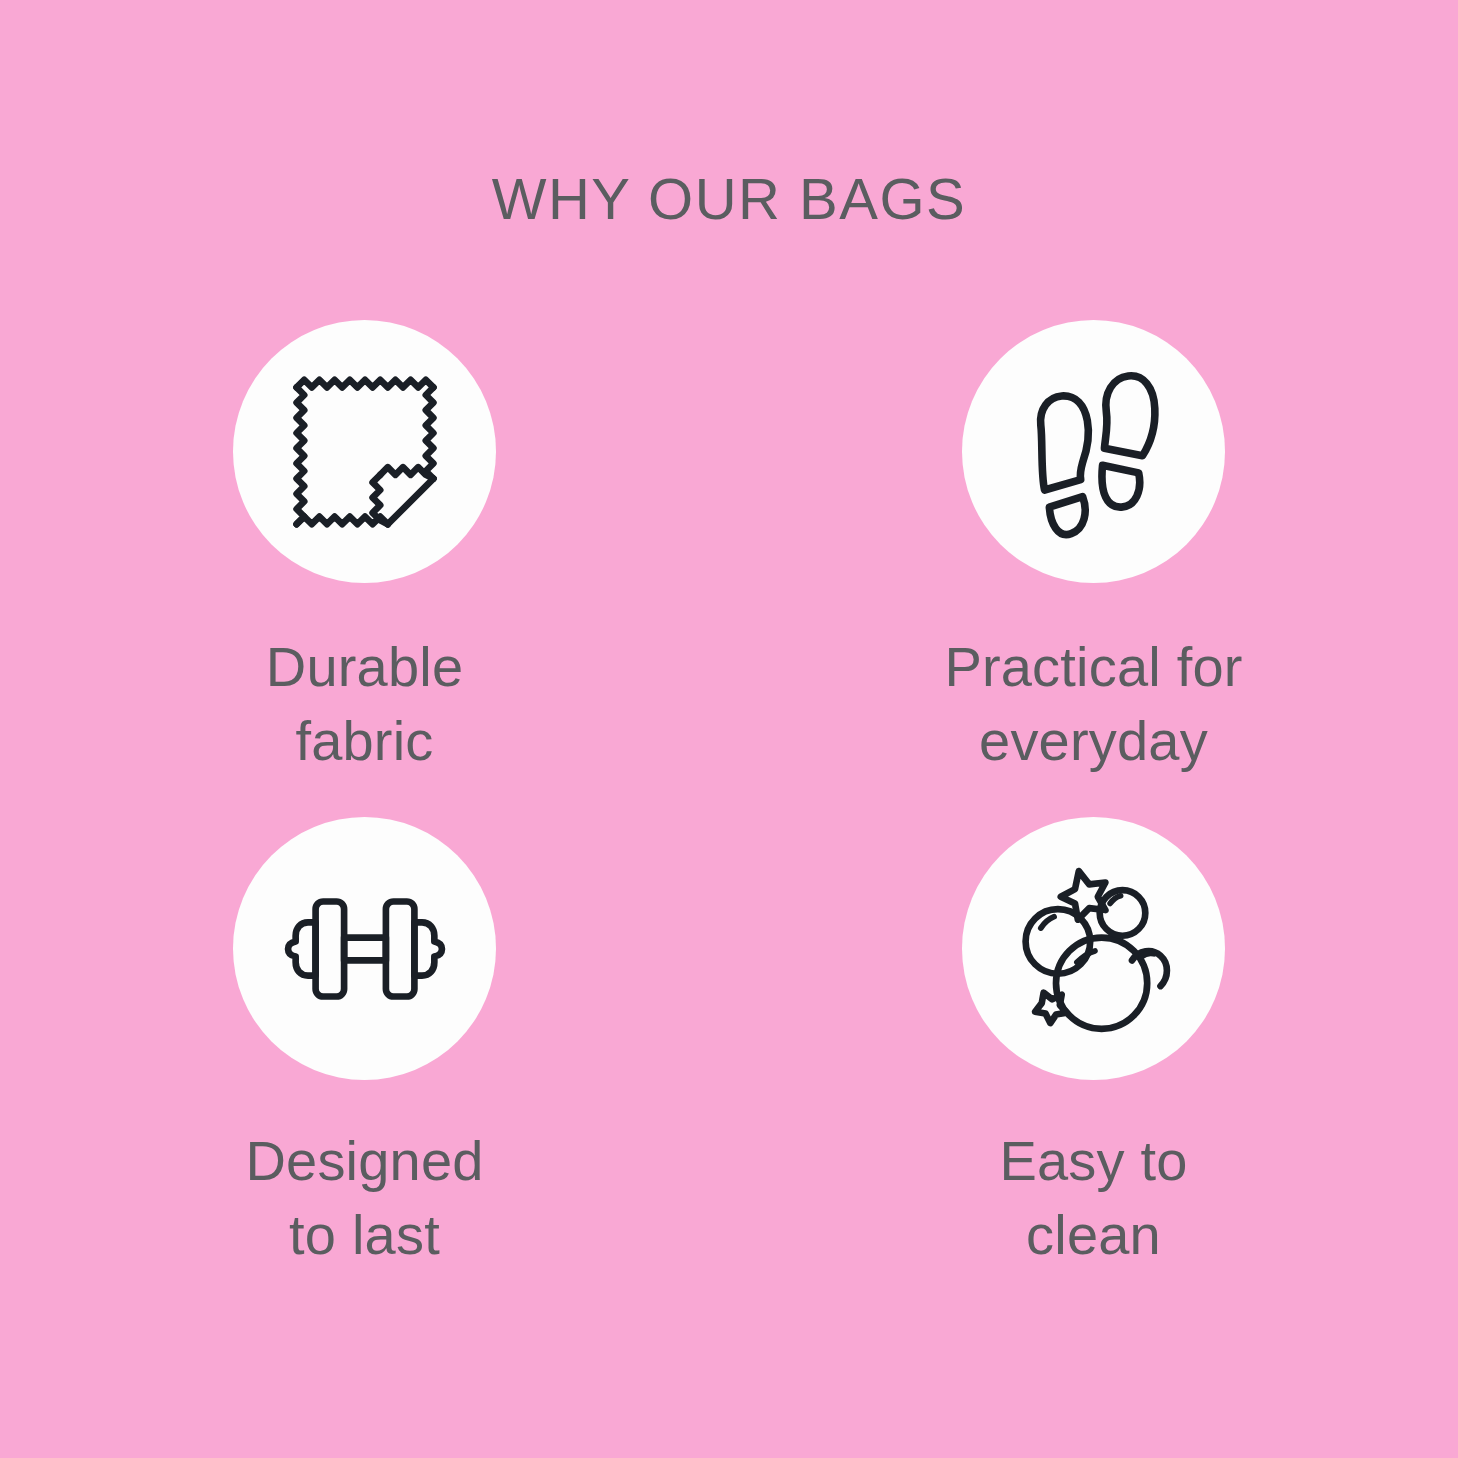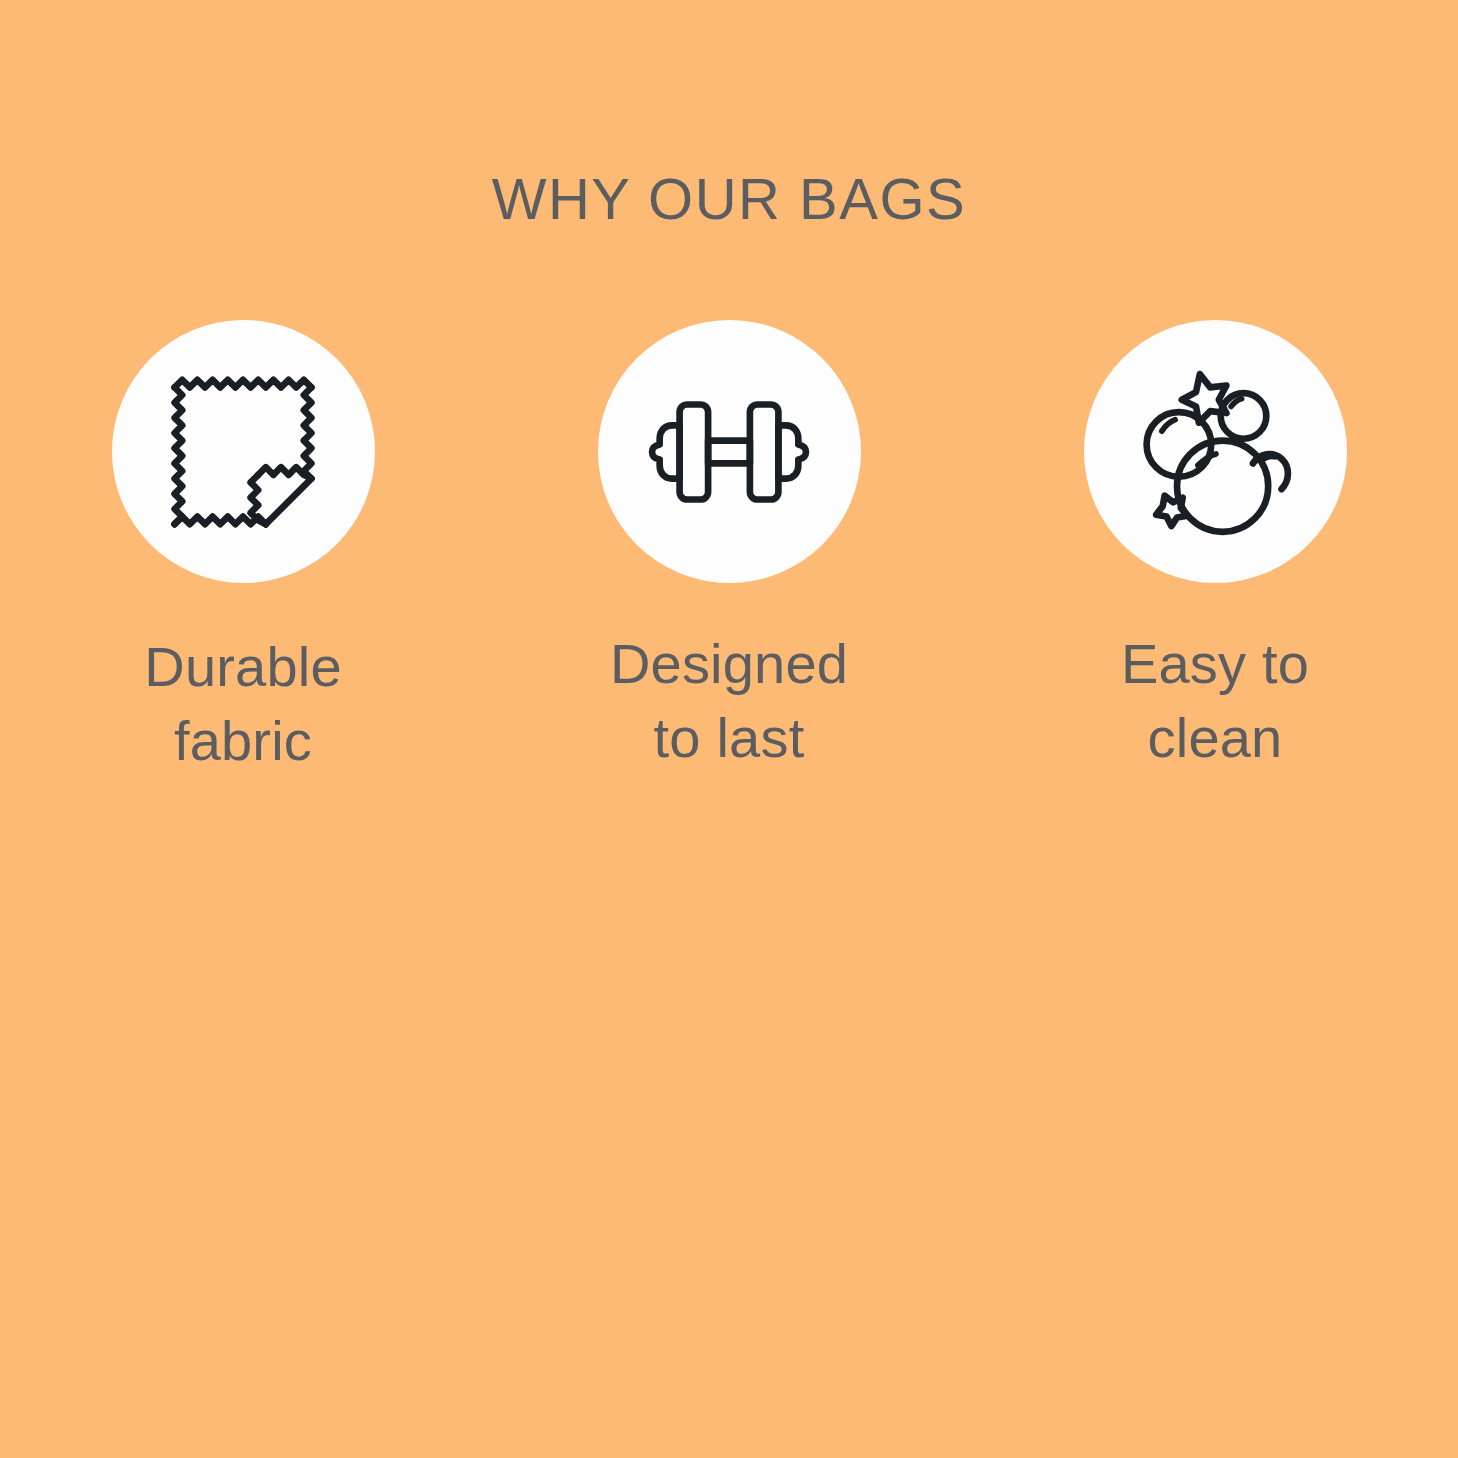--- a/index.html
+++ b/index.html
@@ -11,21 +11,21 @@
     height: 1458px;
     background: #f4f5f7;
     font-family: "Liberation Sans", sans-serif;
     overflow: hidden;
   }
 
   .page {
     position: relative;
     width: 1458px;
     height: 1458px;
-    background: #fdba74;
+    background: #f9a8d4;
     box-sizing: border-box;
   }
 
   .page-title {
     position: absolute;
     top: 128px;
     left: 0;
     width: 1458px;
     text-align: center;
     font-family: "Liberation Sans", sans-serif;
@@ -36,21 +36,21 @@
     line-height: 1.1;
     white-space: nowrap;
   }
 
   .features-grid {
     position: absolute;
     top: 320px;
     left: 0;
     width: 1458px;
     display: grid;
-    grid-template-columns: 1fr 1fr 1fr;
+    grid-template-columns: 1fr 1fr;
     grid-template-rows: 497px 497px;
     justify-items: center;
   }
 
   .feature-cell {
     width: 460px;
     display: flex;
     flex-direction: column;
     align-items: center;
   }
@@ -115,20 +115,38 @@
             <path d="M116 124 L124 116 L132 124 L140 116 L148 124 L156 116 L164 124 L172 128"></path>
 
             <path d="M116 124 L108 132 L116 140 L108 148 L116 156 L108 164 L116 172 L124 176"></path>
           </svg>
         </span>
       </div>
       <div class="feature-label">Durable
 fabric</div>
     </div>
 
+    <div class="feature-cell cell-r1">
+      <div class="icon-circle">
+        <span>
+          <svg viewBox="0 0 200 200" fill="none" xmlns="http://www.w3.org/2000/svg" stroke="#1a1f26" stroke-width="8" stroke-linecap="round" stroke-linejoin="round">
+
+              <path d="M44 72 C42 55 52 42 66 41 C81 40 90 51 93 67 C96 83 93 97 88 111 C86 118 85 124 86 129 L48 140 C44 124 46 88 44 72 Z"></path>
+
+              <path d="M53 158 L88 147 C94 163 90 181 76 186 C62 191 54 175 53 158 Z"></path>
+
+              <path d="M113 58 C110 38 120 22 136 20 C152 18 163 32 164 54 C165 76 158 93 151 104 L111 96 C112 84 115 72 113 58 Z"></path>
+
+              <path d="M109 114 L147 122 C151 140 144 157 129 158 C114 159 106 144 109 114 Z"></path>
+          </svg>
+        </span>
+      </div>
+      <div class="feature-label">Practical for
+everyday</div>
+    </div>
 
     <div class="feature-cell cell-r2">
       <div class="icon-circle">
         <span>
           <svg viewBox="0 0 200 200" fill="none" xmlns="http://www.w3.org/2000/svg" stroke="#1a1f26" stroke-width="7" stroke-linecap="round" stroke-linejoin="round">
 
             <path d="M40 72 C32 72 27 78 27 86 L27 92 C22 93 19 96 19 100 C19 104 22 107 27 108 L27 114 C27 122 32 128 40 128 L48 128 L48 72 Z"></path>
 
             <path d="M160 72 C168 72 173 78 173 86 L173 92 C178 93 181 96 181 100 C181 104 178 107 173 108 L173 114 C173 122 168 128 160 128 L152 128 L152 72 Z"></path>
 

